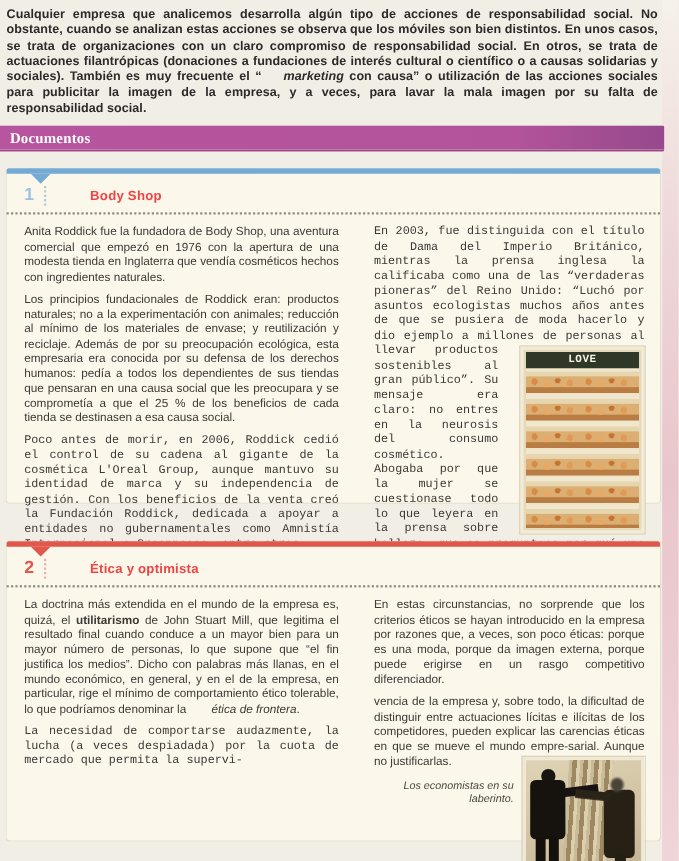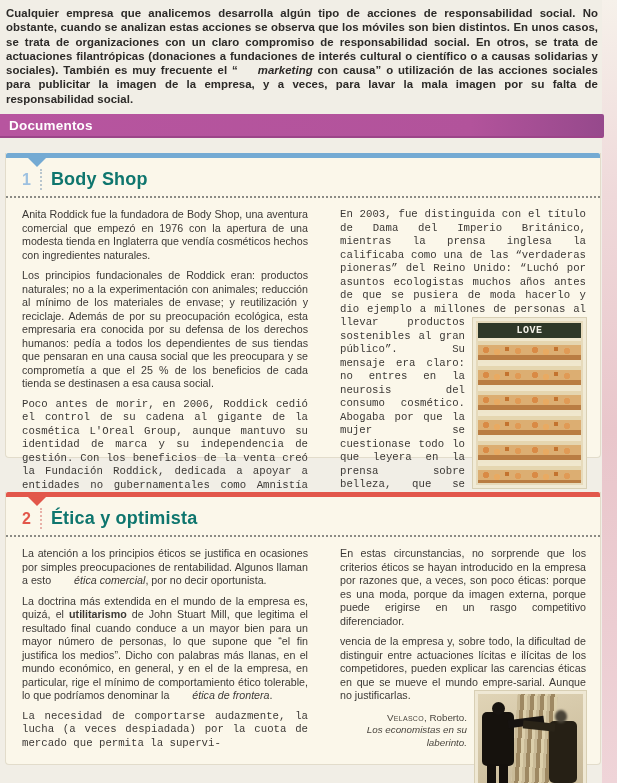--- a/index.html
+++ b/index.html
@@ -21,54 +21,54 @@
     text-align:justify;font-weight:bold;font-stretch:condensed;
     letter-spacing:0.05px;
   }
   .intro .it{font-style:italic;}
   
   .banner{
     position:absolute;left:0;top:114px;width:604px;height:24px;
     background:linear-gradient(to right,#b7559f 0%,#b2539b 78%,#96498c 100%);
     border-bottom:2px solid #9c4589;border-radius:0 2px 2px 0;
     color:#ffffff;font-weight:bold;font-size:13.5px;line-height:24px;
-    padding-left:9px;box-sizing:border-box;letter-spacing:0.2px;
+    padding-left:9px;box-sizing:border-box;letter-spacing:0.2px;font-family:Liberation Serif, serif;
   }
   
   .docbox{
     position:absolute;left:5px;width:596px;box-sizing:border-box;
     background:#fbf7ea;border:1px solid #e2dccb;border-top:none;
     border-radius:0 0 4px 4px;
   }
   .topbar{position:absolute;top:0;left:0;right:0;height:5px;border-radius:2px 2px 0 0;}
   .tri{position:absolute;top:5px;left:22px;width:0;height:0;
     border-left:9px solid transparent;border-right:9px solid transparent;border-top:9px solid;}
   .blue .topbar{background:#74aad3;}
   .blue .tri{border-top-color:#74aad3;}
   .red .topbar{background:#e2574b;}
   .red .tri{border-top-color:#e2574b;}
   .dochead{display:flex;align-items:baseline;padding:16px 14px 4px 16px;}
   .docnum{font-weight:bold;font-size:16px;}
   .blue .docnum{color:#9dc1e0;}
   .red .docnum{color:#e2574b;}
   .vdots{align-self:stretch;margin:0 9px 0 9px;border-left:2px dotted #b9c6ce;}
   .red .vdots{border-left-color:#e8b1a8;}
-  .doctitle{font-weight:bold;font-size:18px;color:#0f766e;letter-spacing:0.2px;}
+  .doctitle{font-weight:bold;font-size:12px;color:#ef4444;letter-spacing:0.2px;margin-left:31px;}
   .hdots{border-bottom:2px dotted #8b8b85;margin:2px 0 0 0;height:0;}
   .cols{display:flex;gap:32px;padding:10px 14px 10px 16px;}
   .col{font-size:10.7px;line-height:13.5px;color:#3c3936;text-align:justify;}
   .col.left{width:286px;flex:0 0 286px;}
   .col.right{flex:1;}
   .para{margin:0 0 7px 0;}
   .para:last-child{margin-bottom:0;font-family:Liberation Mono, monospace;}
   .it{font-style:italic;padding-left:20px;}
   .bd{font-weight:bold;}
   
   .photo1{
-    float:right;width:113px;height:170px;margin:2px 0 3px 8px;
+    float:right;width:113px;height:170px;margin:2px 0 3px 20px;
     background:#e6dabb;border:3px solid #f1ebd7;box-sizing:border-box;
     display:flex;gap:3px;padding:2px;overflow:hidden;
     box-shadow:0 0 0 1px #d8cfb4;
   }
   .shelfcol{flex:1;display:flex;flex-direction:column;overflow:hidden;}
   .signbar{height:15px;background:#2f3828;color:#f5f2e8;font-weight:bold;
     font-size:10px;line-height:15px;text-align:center;letter-spacing:0.5px;flex:0 0 15px;}
   .shelves{flex:1;
     background-image:
       radial-gradient(circle 3px at 8px 12px,#d98a45 97%,transparent),
@@ -150,21 +150,20 @@
   <div class="topbar"></div>
   <div class="tri"></div>
   <div class="dochead">
     <span class="docnum">2</span>
     <span class="vdots"></span>
     <span class="doctitle">Ética y optimista</span>
   </div>
   <div class="hdots"></div>
   <div class="cols">
     <div class="col left">
-      <div class="para"><span>La atención a los principios éticos se justifica en ocasiones por simples preocupaciones de rentabilidad. Algunos llaman a esto </span><span class="it">ética comercial</span><span>, por no decir oportunista.</span></div>
       <div class="para"><span>La doctrina más extendida en el mundo de la empresa es, quizá, el </span><span class="bd">utilitarismo</span><span> de John Stuart Mill, que legitima el resultado final cuando conduce a un mayor bien para un mayor número de personas, lo que supone que “el fin justifica los medios”. Dicho con palabras más llanas, en el mundo económico, en general, y en el de la empresa, en particular, rige el mínimo de comportamiento ético tolerable, lo que podríamos denominar la </span><span class="it">ética de frontera</span><span>.</span></div>
       <div class="para">La necesidad de comportarse audazmente, la lucha (a veces despiadada) por la cuota de mercado que permita la supervi-</div>
     </div>
     <div class="col right">
       <div class="para">En estas circunstancias, no sorprende que los criterios éticos se hayan introducido en la empresa por razones que, a veces, son poco éticas: porque es una moda, porque da imagen externa, porque puede erigirse en un rasgo competitivo diferenciador.</div>
       <div class="para"><span>vencia de la empresa y, sobre todo, la dificultad de distinguir entre actuaciones lícitas e ilícitas de los competidores, pueden explicar las carencias éticas en que se mueve el mundo empre-</span><span class="photo2">
             <span class="pillar fig"></span>
             <span class="pillar-base fig"></span>
             <span class="pillar-base2 fig" style="position:absolute;left:26px;top:113px;width:62px;height:8px;"></span>
             <span class="ground fig"></span>
@@ -173,18 +172,17 @@
             <span class="fig figL-leg1"></span>
             <span class="fig figL-leg2"></span>
             <span class="fig figL-foot"></span>
             <span class="fig figL-arm"></span>
             <span class="fig figR-body"></span>
             <span class="fig figR-head"></span>
             <span class="fig figR-leg"></span>
             <span class="fig figR-arm"></span>
           </span><span>sarial. Aunque no justificarlas.</span></div>
       <div class="credit">
-        <div><span class="sc">Velasco</span><span>, Roberto.</span></div>
         <div class="it">Los economistas en su laberinto.</div>
       </div>
     </div>
   </div>
 </div>
 
 </body></html>

